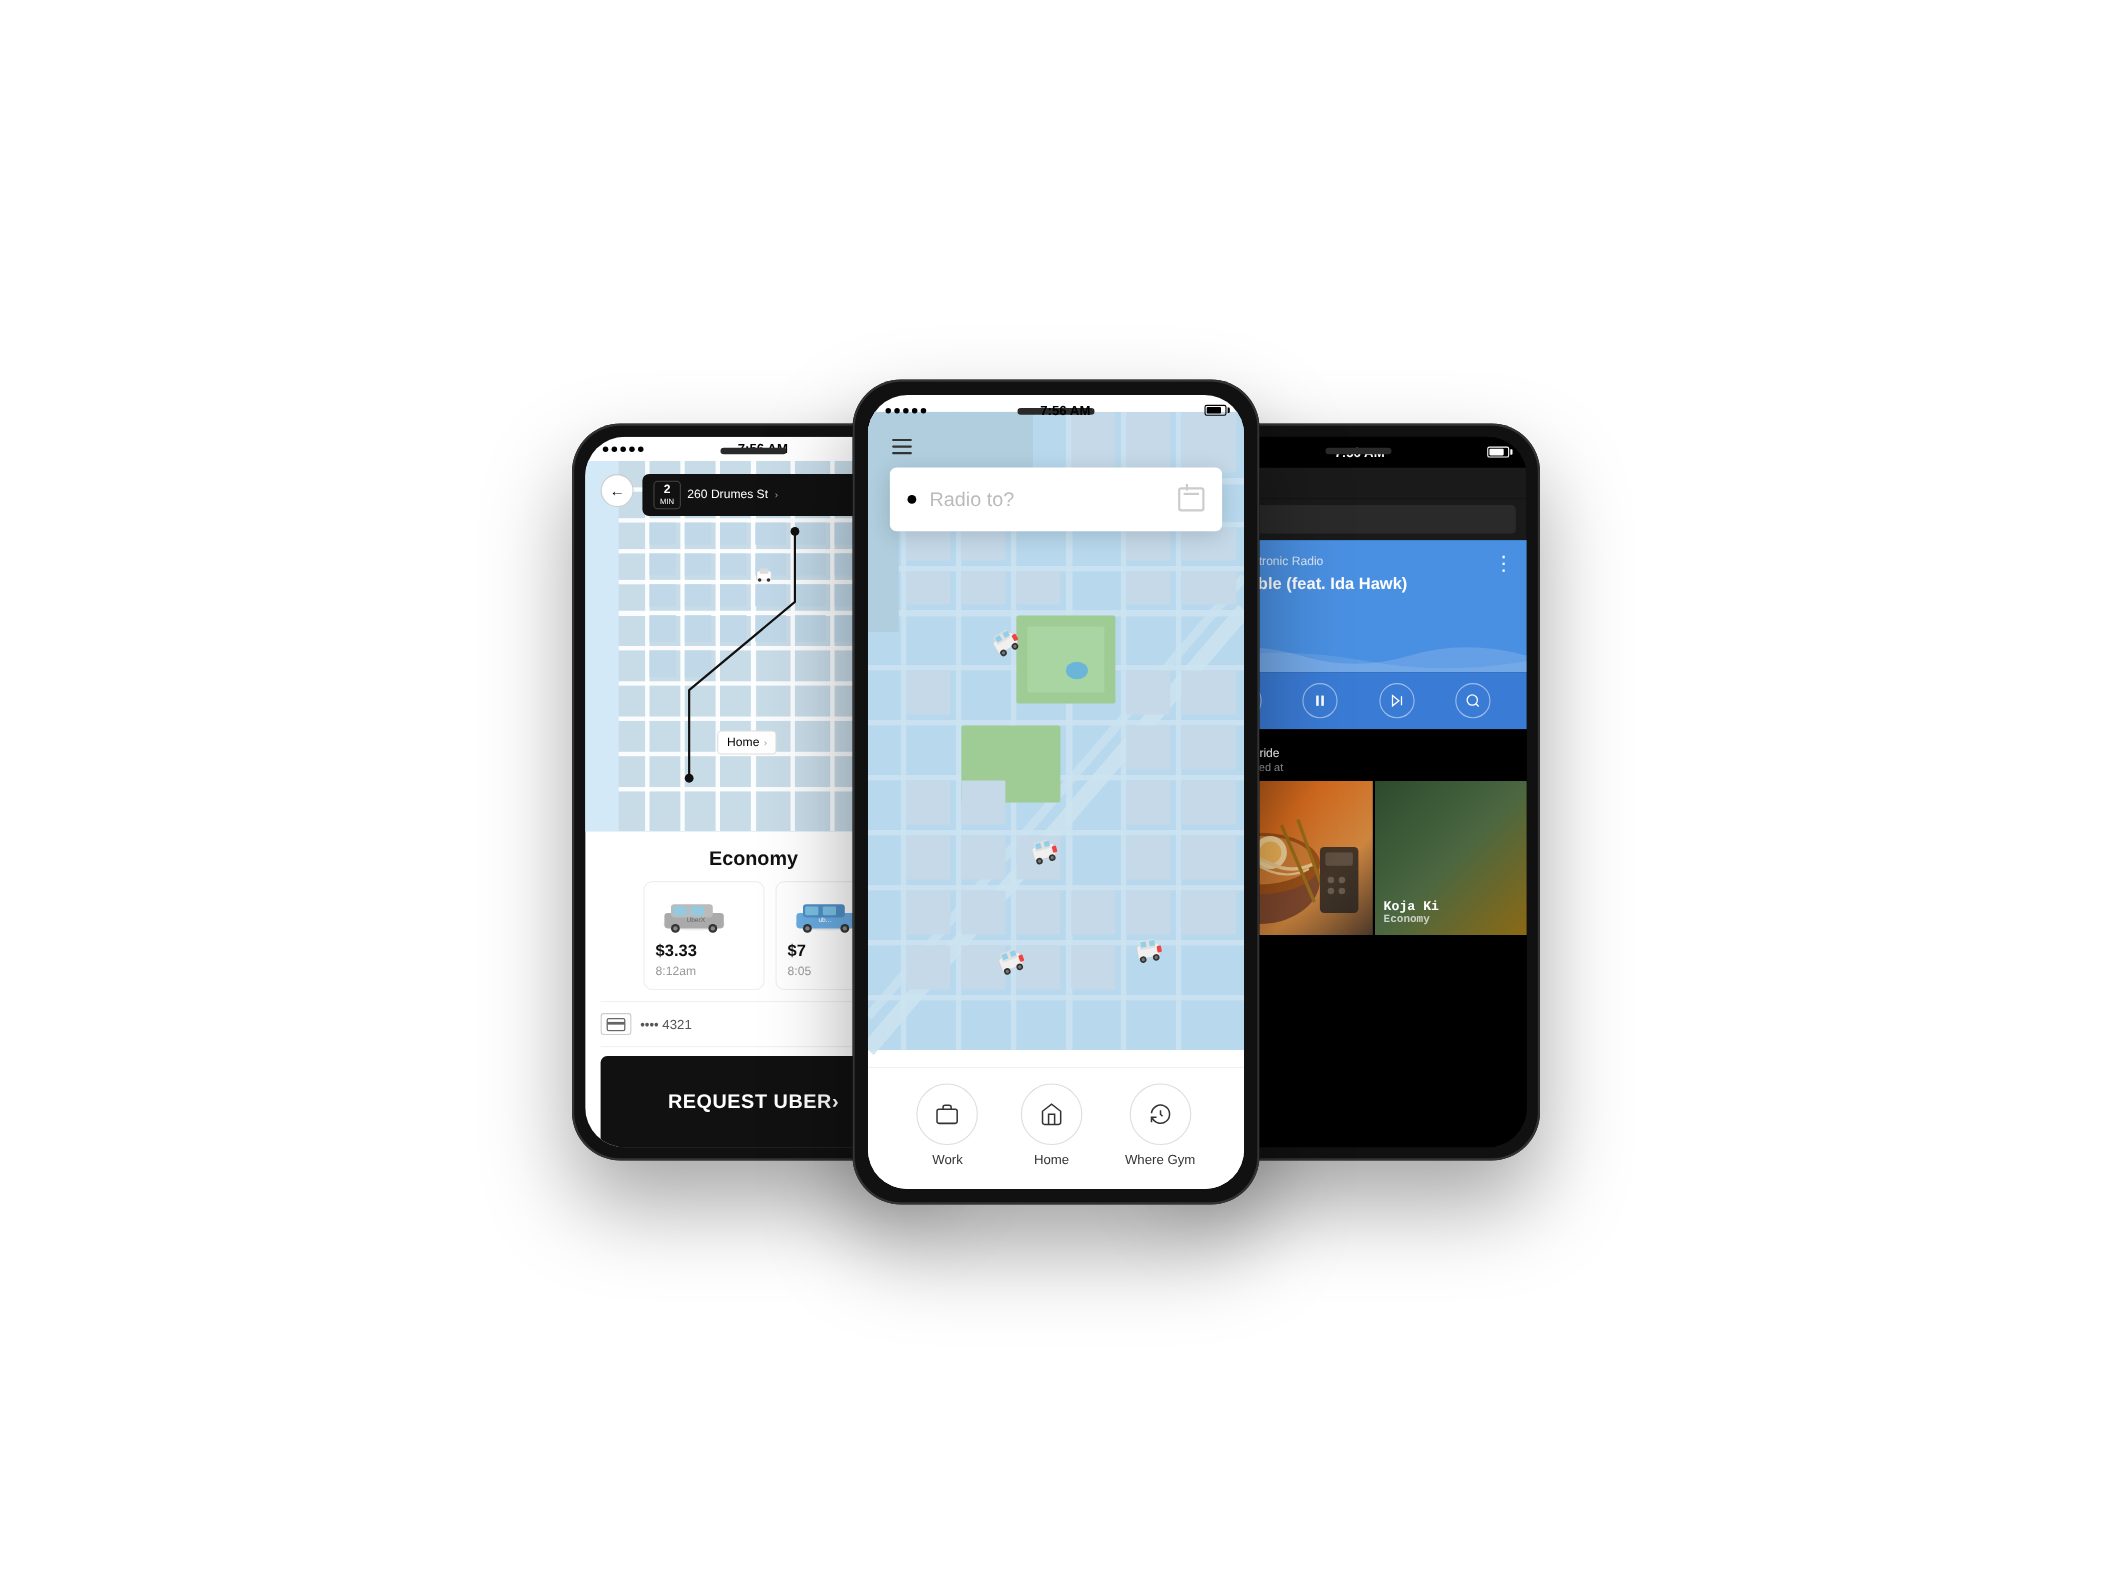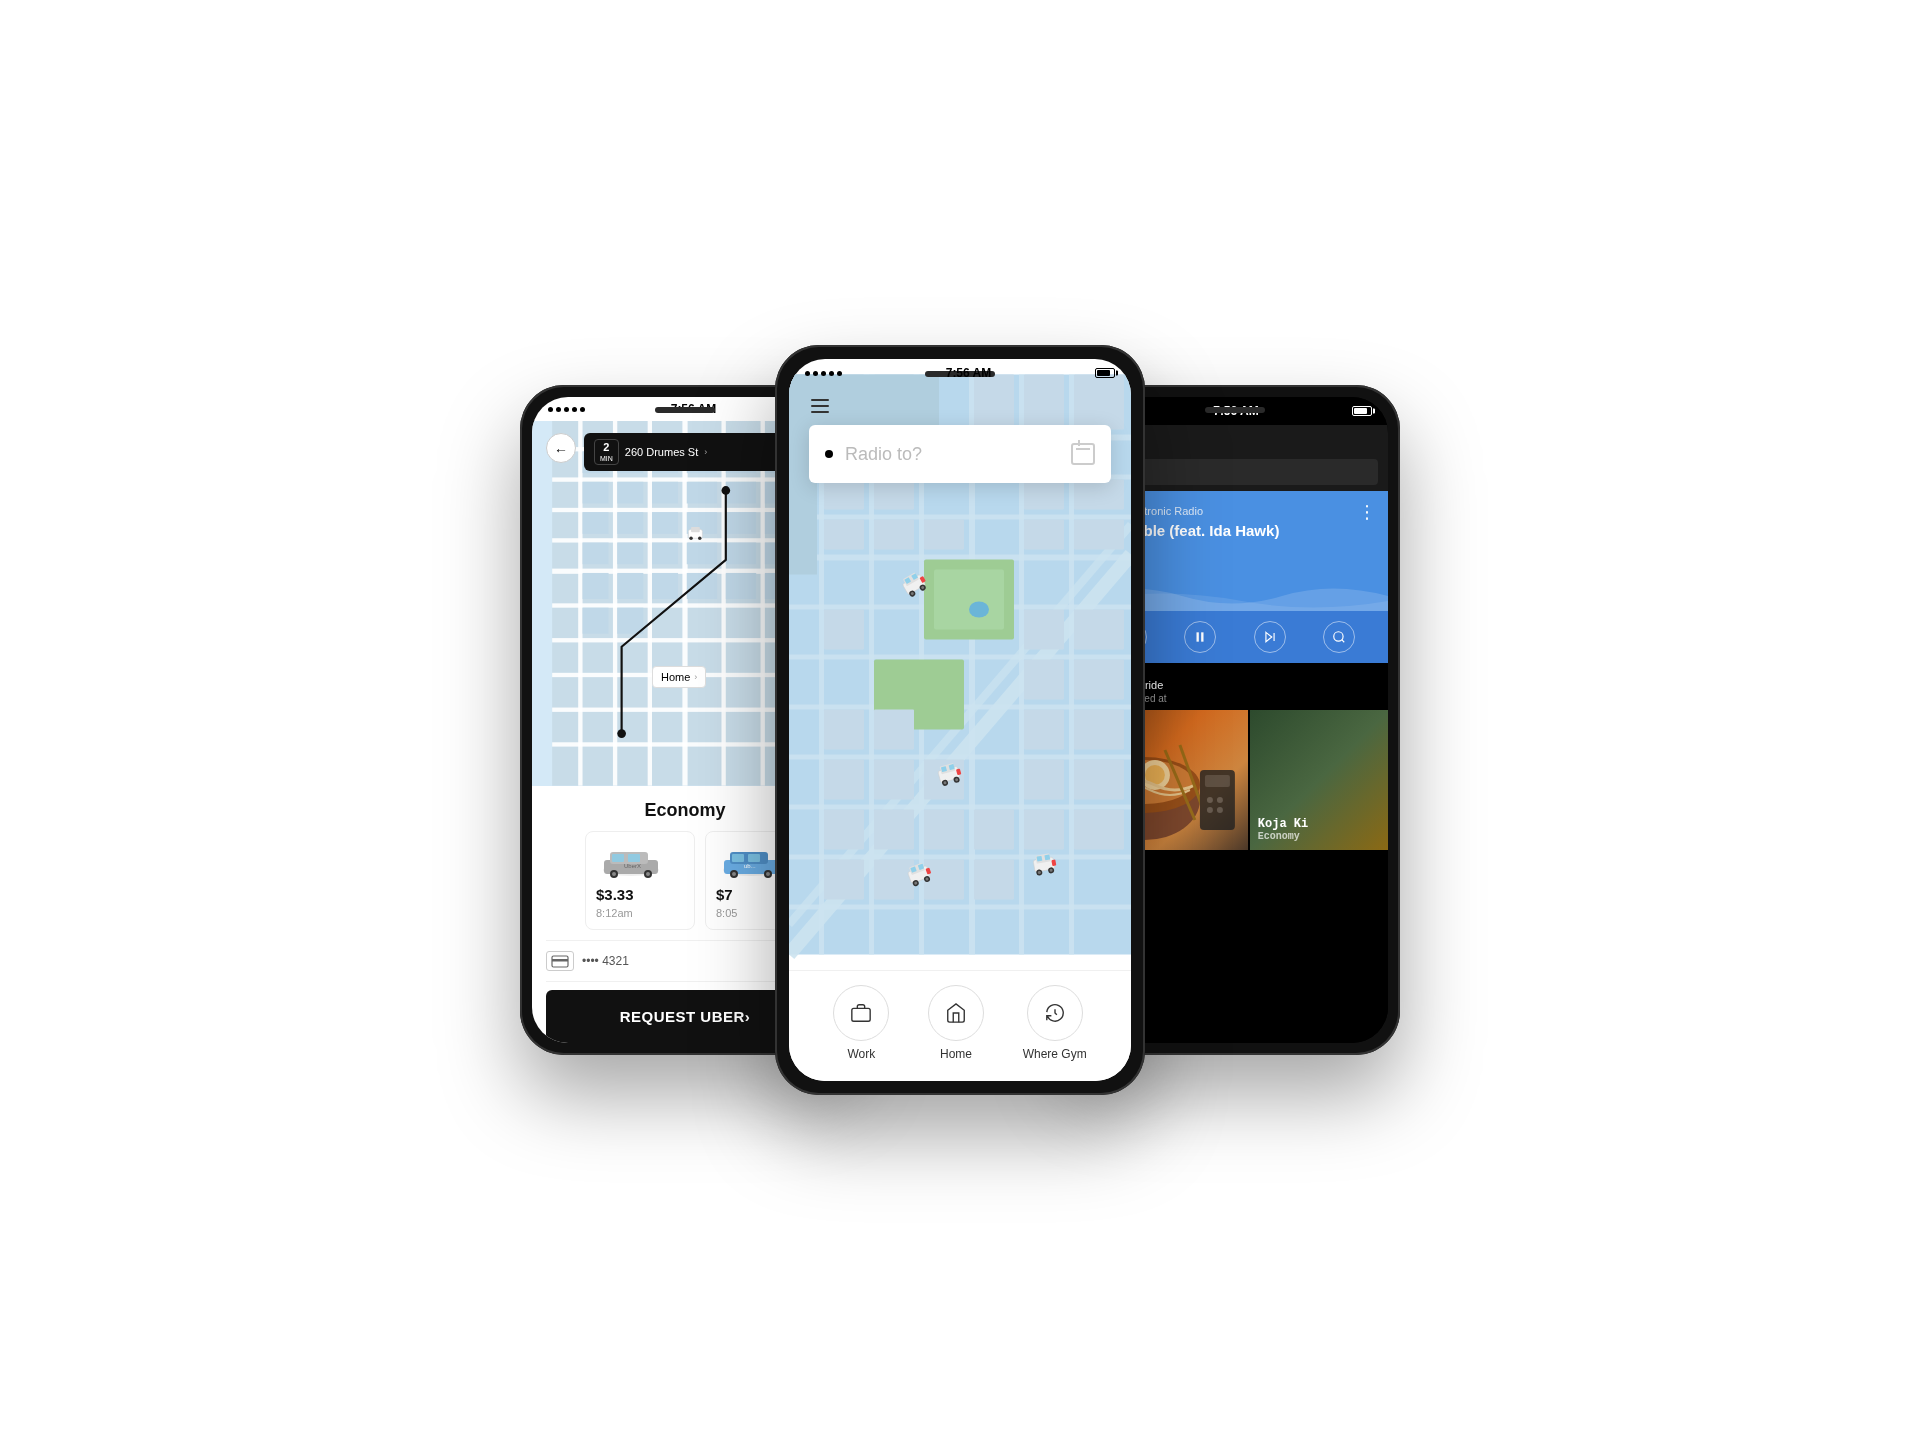--- a/index.html
+++ b/index.html
@@ -404,22 +404,22 @@
       border: 1.5px solid #ccc;
       border-radius: 3px;
       display: flex; align-items: center; justify-content: center;
       font-size: 8px;
     }
 
     .request-btn {
       background: #111;
       color: #fff;
       text-align: center;
-      padding: 18px;
-      font-size: 15px;
+      padding: 31px;
+      font-size: 18px;
       font-weight: 600;
       border-radius: 6px;
       margin-top: 8px;
       cursor: pointer;
       letter-spacing: 0.5px;
     }
 
     
     .right-content {
       height: 100%;

